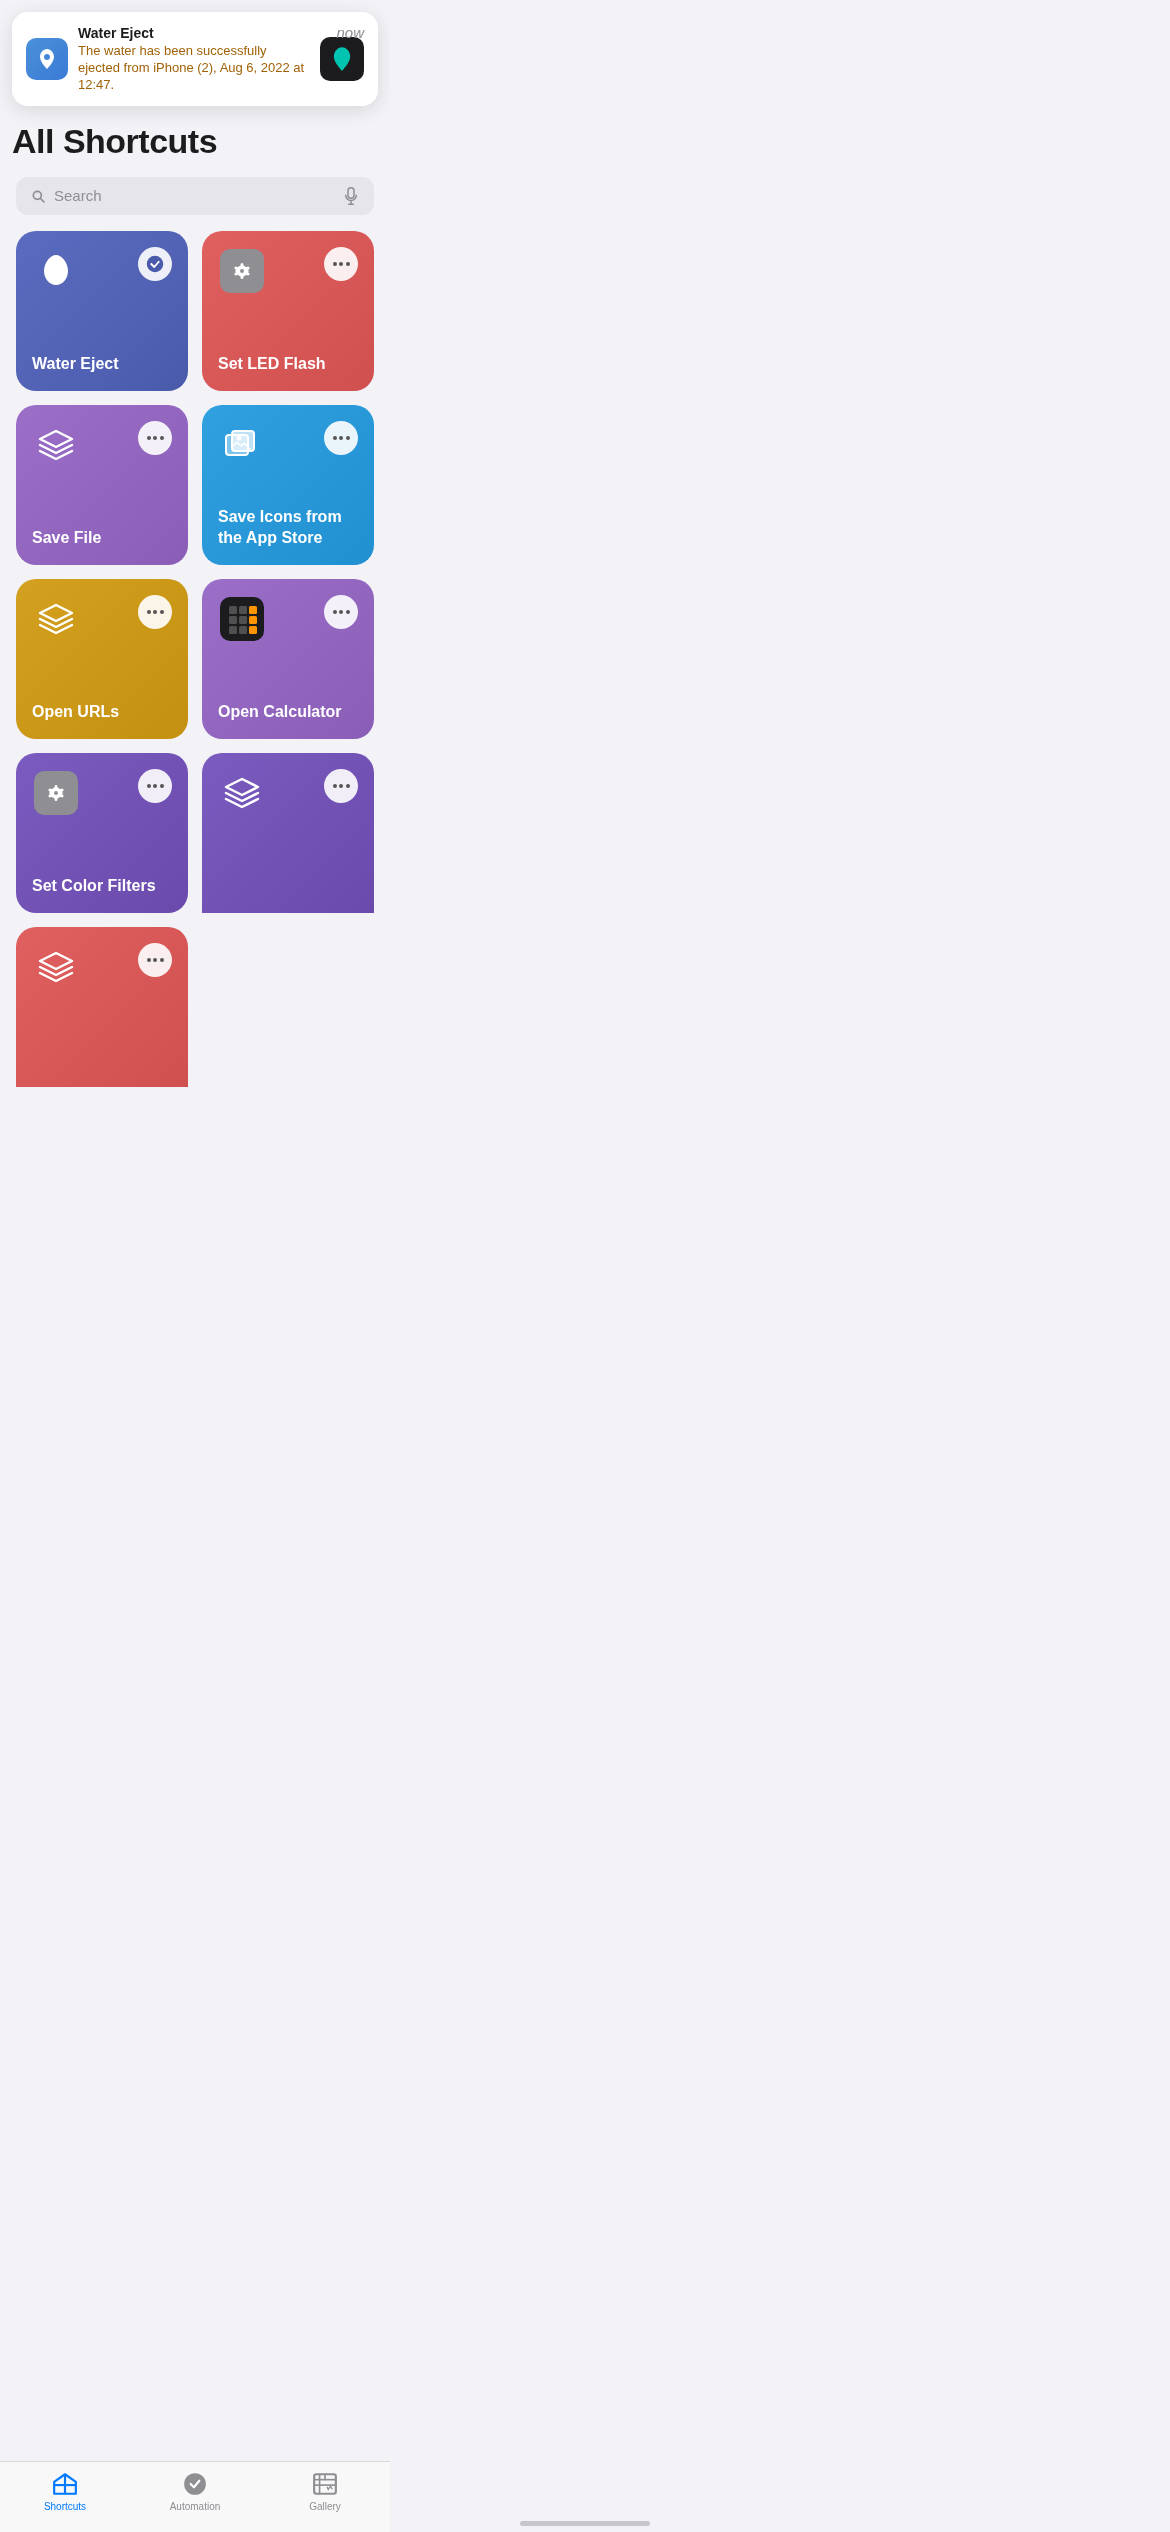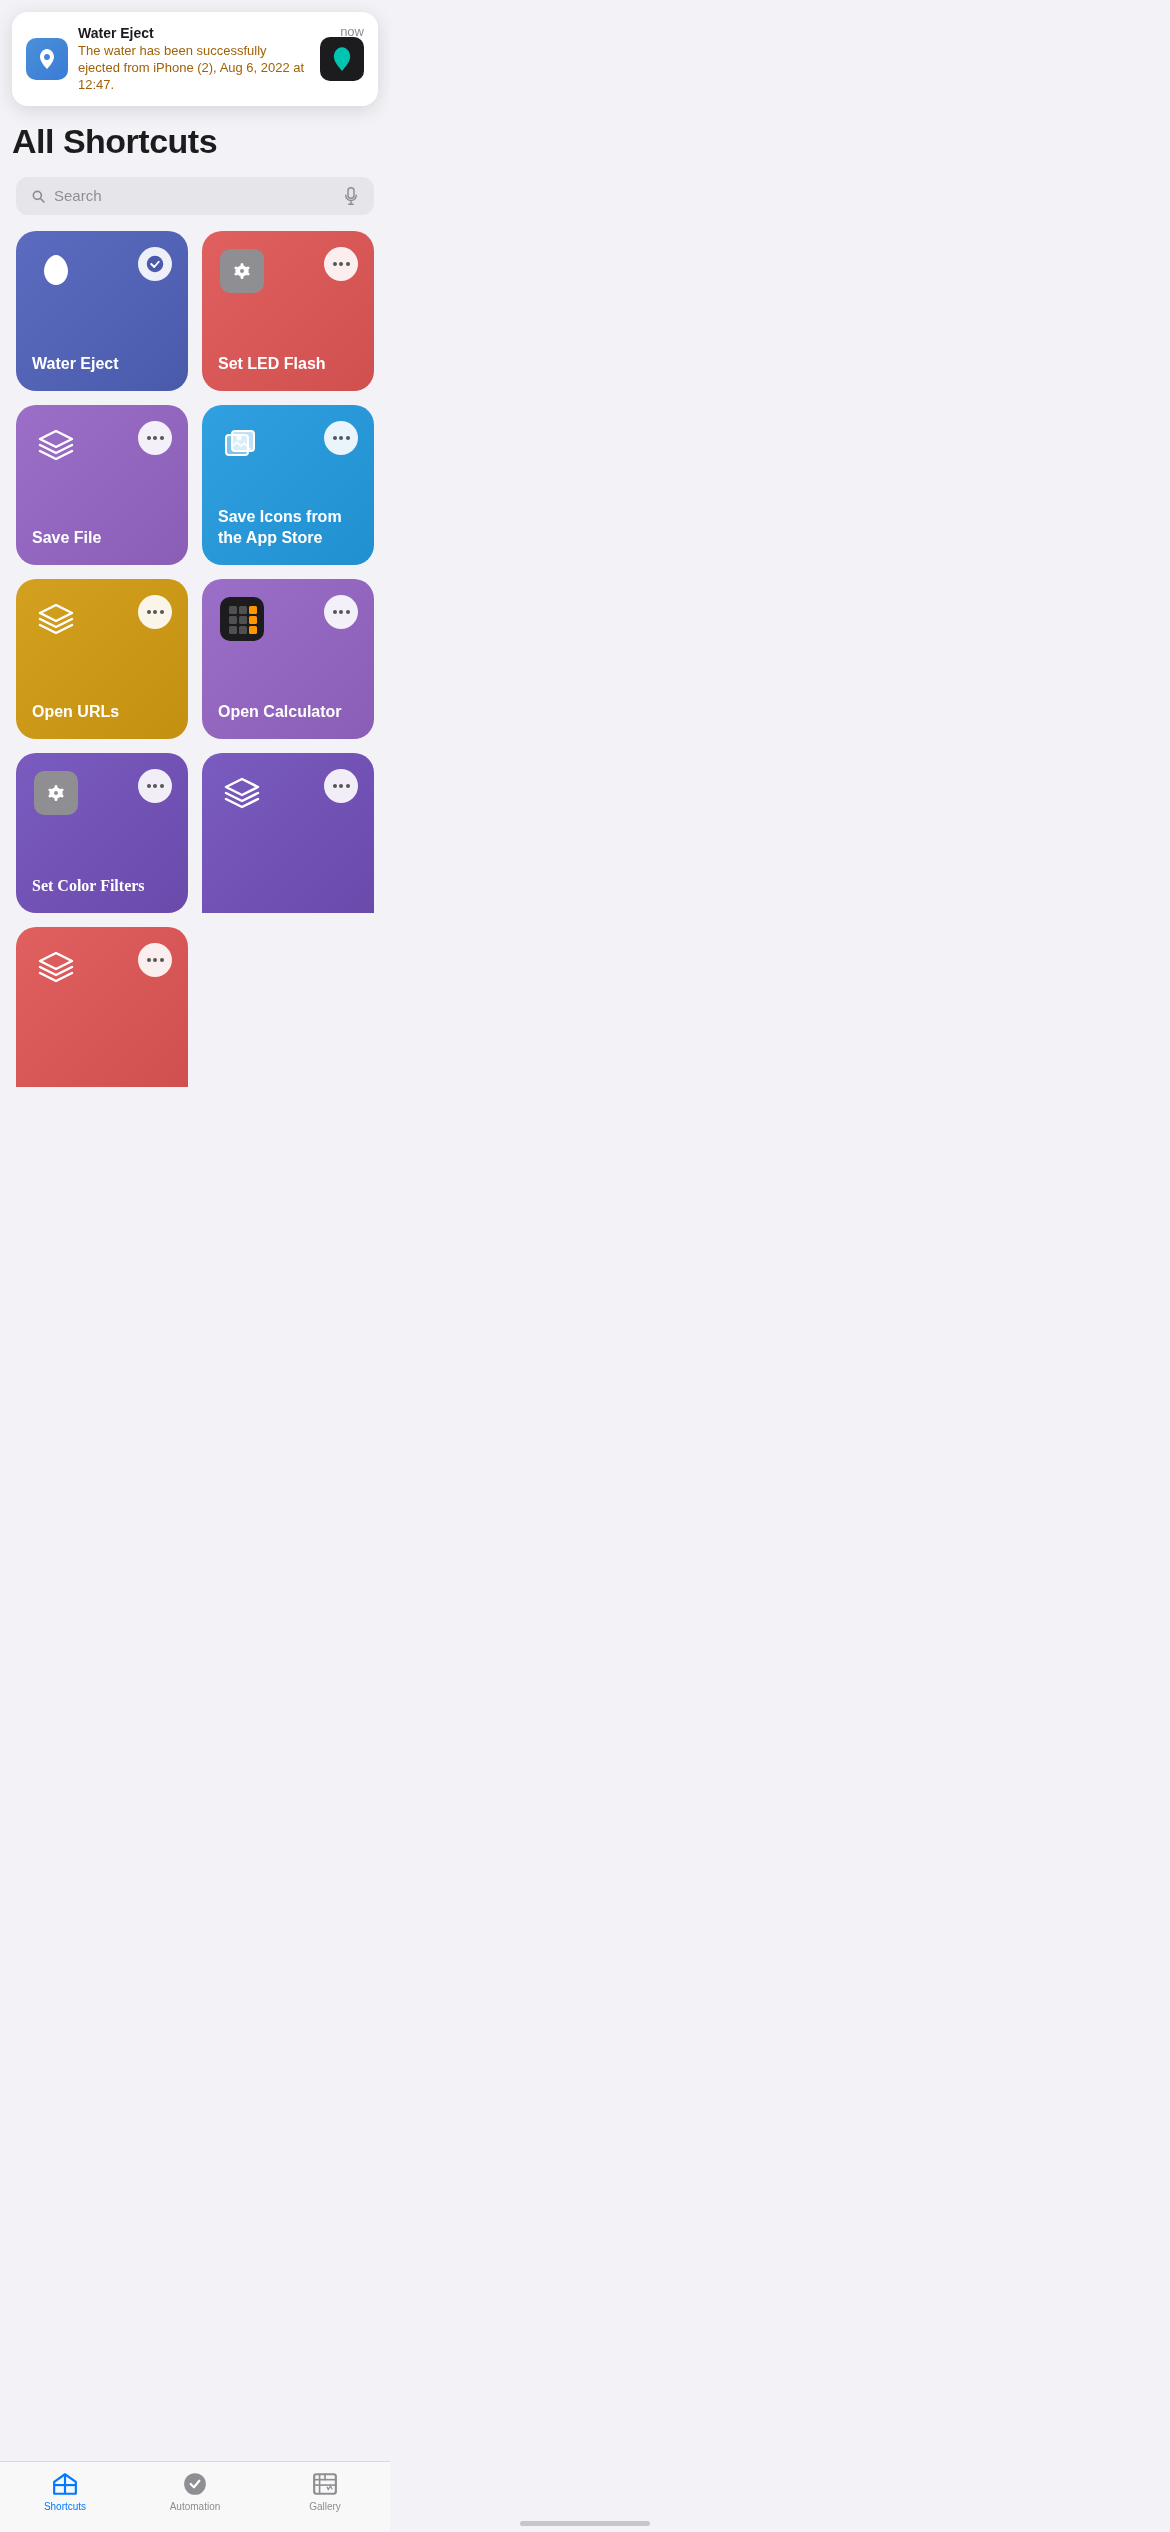--- a/index.html
+++ b/index.html
@@ -57,25 +57,26 @@
     }
 
     .notif-body {
       font-size: 13px;
       color: #a16207;
       line-height: 1.3;
       margin-top: 1px;
     }
 
     .notif-time {
-      font-size: 13px;
+      font-size: 15px;
       color: #8e8e93;
       position: absolute;
       top: 12px;
       right: 14px;
+      font-style: italic;
     }
 
     .notif-thumb {
       width: 44px;
       height: 44px;
       background: #1c1c1e;
       border-radius: 10px;
       display: flex;
       align-items: center;
       justify-content: center;
@@ -213,21 +214,21 @@
     }
 
     
     .card-water-eject { background: linear-gradient(135deg, #5b6bbf, #4a5aab); }
     .card-set-led { background: linear-gradient(135deg, #e06060, #d05050); }
     .card-save-icons { background: linear-gradient(135deg, #30a0e0, #2090d0); }
     .card-save-file { background: linear-gradient(135deg, #9b6ec8, #8a5db7); }
     .card-open-urls { background: linear-gradient(135deg, #d4a020, #c49010); }
     .card-open-calc { background: linear-gradient(135deg, #9b6ec8, #8a5db7); }
     .card-get-device { background: linear-gradient(135deg, #8a9090, #7a8080); }
-    .card-set-color { background: linear-gradient(135deg, #7a5bbf, #6a4aab); font-family: Liberation Serif, serif; }
+    .card-set-color { background: linear-gradient(135deg, #7a5bbf, #6a4aab); }
     .card-bottom-left { background: linear-gradient(135deg, #7a5bbf, #6a4aab); }
     .card-bottom-right { background: linear-gradient(135deg, #e06060, #d05050); }
 
     
     .tab-bar {
       position: fixed;
       bottom: 0;
       left: 0;
       width: 390px;
       background: rgba(248,248,248,0.97);

